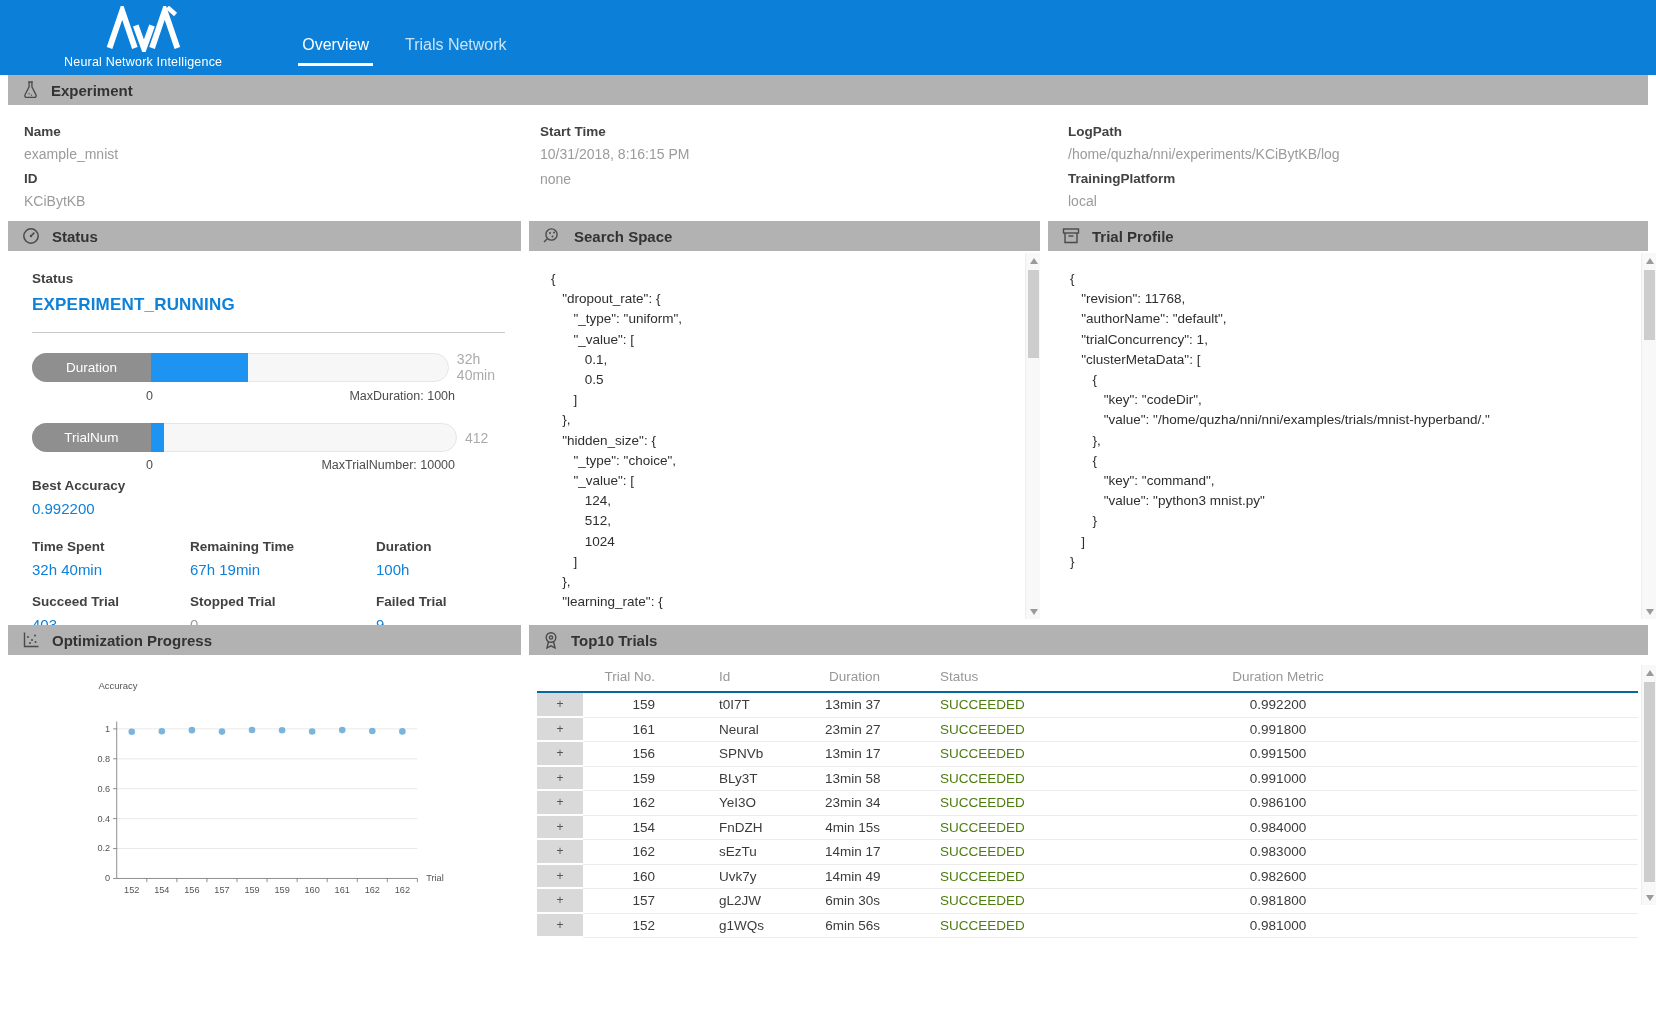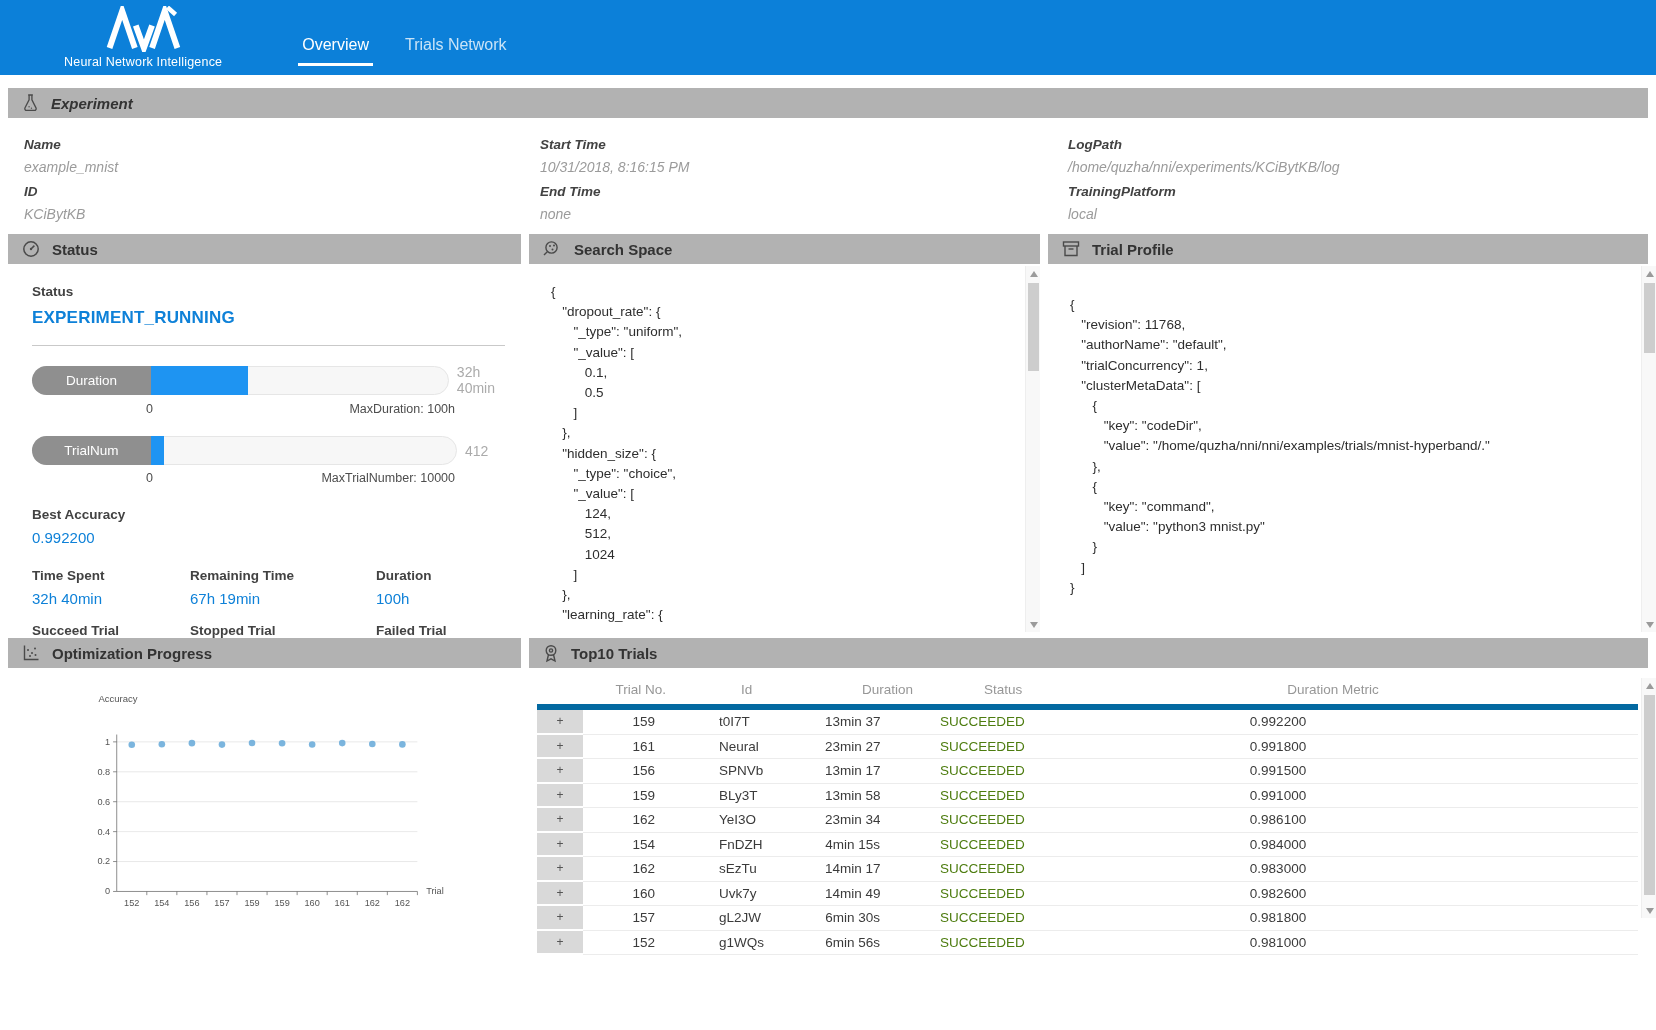--- a/index.html
+++ b/index.html
@@ -13,51 +13,51 @@
   .brand-text{color:#fff;font-size:12.5px;margin-top:3px;letter-spacing:.2px;}
   .tabs{display:flex;gap:28px;margin-left:76px;margin-top:26px;}
   .tab{font-size:16px;color:rgba(255,255,255,.78);padding:0 4px 9px 4px;cursor:pointer;border-bottom:3px solid transparent;}
   .tab.active{color:#fff;border-bottom:3px solid #fff;}
 
   
   .secbar{height:30px;background:#b2b2b2;display:flex;align-items:center;padding-left:14px;gap:12px;
           font-size:15px;font-weight:bold;color:#333;flex:none;}
   .secbar svg{flex:none;}
 
-  .wrap{margin:13px 8px 0 8px;font-style:italic;}
+  .wrap{margin:0 8px 0 8px;}
 
   
   .exp-grid{display:grid;grid-template-columns:516px 528px 1fr;padding:10px 0 12px 16px;}
   .fld{margin-top:9px;}
   .fld .lab{font-size:13.5px;font-weight:bold;color:#424242;}
   .fld .val{font-size:14px;color:#9b9b9b;margin-top:7px;}
 
   
   .mid-row{display:flex;gap:8px;margin:0 8px;height:400px;}
   .bottom-row{display:flex;gap:8px;margin:4px 8px 0 8px;height:285px;}
   .panel{background:#fff;position:relative;display:flex;flex-direction:column;}
-  .p-status{width:513px;}  .p-search{width:511px;}  .p-profile{width:600px;gap:13px;}
+  .p-status{width:513px;}  .p-search{width:511px;}  .p-profile{width:600px;}
   .p-opt{width:513px;}     .p-top{width:1119px;}
 
   
   .st-body{padding:20px 0 0 24px;}
   .st-label{font-size:13.5px;font-weight:bold;color:#424242;}
   .st-value{font-size:17px;font-weight:bold;color:#0e81d8;margin-top:9px;letter-spacing:.2px;}
   .st-hr{border:none;border-top:1px solid #c9c9c9;margin:17px 16px 0 0;}
   .bar-row{display:flex;align-items:center;margin-top:18px;}
   .ptrack{position:relative;width:425px;height:29px;background:#f7f7f7;border:1px solid #e6e6e6;border-radius:15px;box-sizing:border-box;}
   .plabel{position:absolute;left:-1px;top:-1px;bottom:-1px;width:119px;background:#8f8f8f;border-radius:15px 0 0 15px;
           color:#fff;font-size:13.5px;display:flex;align-items:center;justify-content:center;}
   .pregion{position:absolute;left:118px;top:-1px;bottom:-1px;right:-1px;border-radius:0 15px 15px 0;overflow:hidden;}
   .pfill{height:100%;background:#1e94f2;}
   .pvalue{color:#ababab;font-size:14px;margin-left:8px;}
   .minmax{position:relative;width:425px;height:16px;margin-top:6px;font-size:12.5px;color:#4d4d4d;}
   .minmax .mn{position:absolute;left:114px;}
   .minmax .mx{position:absolute;right:2px;}
-  .best-lab{font-size:13.5px;font-weight:bold;color:#424242;margin-top:20px;}
+  .best-lab{font-size:13.5px;font-weight:bold;color:#424242;margin-top:4px;}
   .best-val{font-size:15px;color:#0e81d8;margin-top:7px;}
   .stats{display:grid;grid-template-columns:158px 186px 1fr;margin-top:6px;}
   .s-lab{font-size:13.5px;font-weight:bold;color:#424242;margin-top:16px;}
   .s-val{font-size:15px;margin-top:7px;}
   .s-val.accent{color:#0e81d8;}
   .s-val.muted{color:#9b9b9b;}
 
   
   .json-pre{padding:18px 24px 0 22px;font-size:13.5px;line-height:20.2px;color:#2e2e2e;white-space:pre;overflow:hidden;flex:1;}
 
@@ -77,21 +77,21 @@
   .thead,.trow{display:grid;grid-template-columns:46px 82px 160px 55px 230px 336px 1fr;}
   .thead > div{color:#979797;padding-bottom:7px;}
   .tcell{line-height:23.5px;border-bottom:1px solid #ececec;color:#3b3b3b;white-space:nowrap;overflow:hidden;}
   .tcell.expand{background:#d9d9d9;border-bottom:2px solid #fff;text-align:center;color:#555;font-size:12px;line-height:22px;cursor:pointer;}
   .c-no{text-align:right;padding-right:10px;}
   .c-id{padding-left:54px;}
   .c-dur{text-align:right;}
   .c-status{padding-left:60px;}
   .c-metric{text-align:center;}
   .trow .c-status{color:#4d7c0f;}
-  .thead{border-bottom:6px solid #0369a1;gap:11px;}
+  .thead{border-bottom:2px solid #0369a1;}
 </style>
 </head>
 <body>
 
 <div class="page">
 
   <header class="topbar">
     <div class="brand">
       <svg width="76" height="46" viewBox="0 0 84 50" fill="none">
         <polyline points="5,46 19,5 33,46" stroke="#fff" stroke-width="6.5" fill="none"></polyline>
@@ -126,21 +126,20 @@
           <div class="lab">ID</div>
           <div class="val">KCiBytKB</div>
         </div>
       </div>
       <div>
         <div class="fld">
           <div class="lab">Start Time</div>
           <div class="val">10/31/2018, 8:16:15 PM</div>
         </div>
         <div class="fld">
-          <div class="lab">End Time</div>
           <div class="val">none</div>
         </div>
       </div>
       <div>
         <div class="fld">
           <div class="lab">LogPath</div>
           <div class="val">/home/quzha/nni/experiments/KCiBytKB/log</div>
         </div>
         <div class="fld">
           <div class="lab">TrainingPlatform</div>

